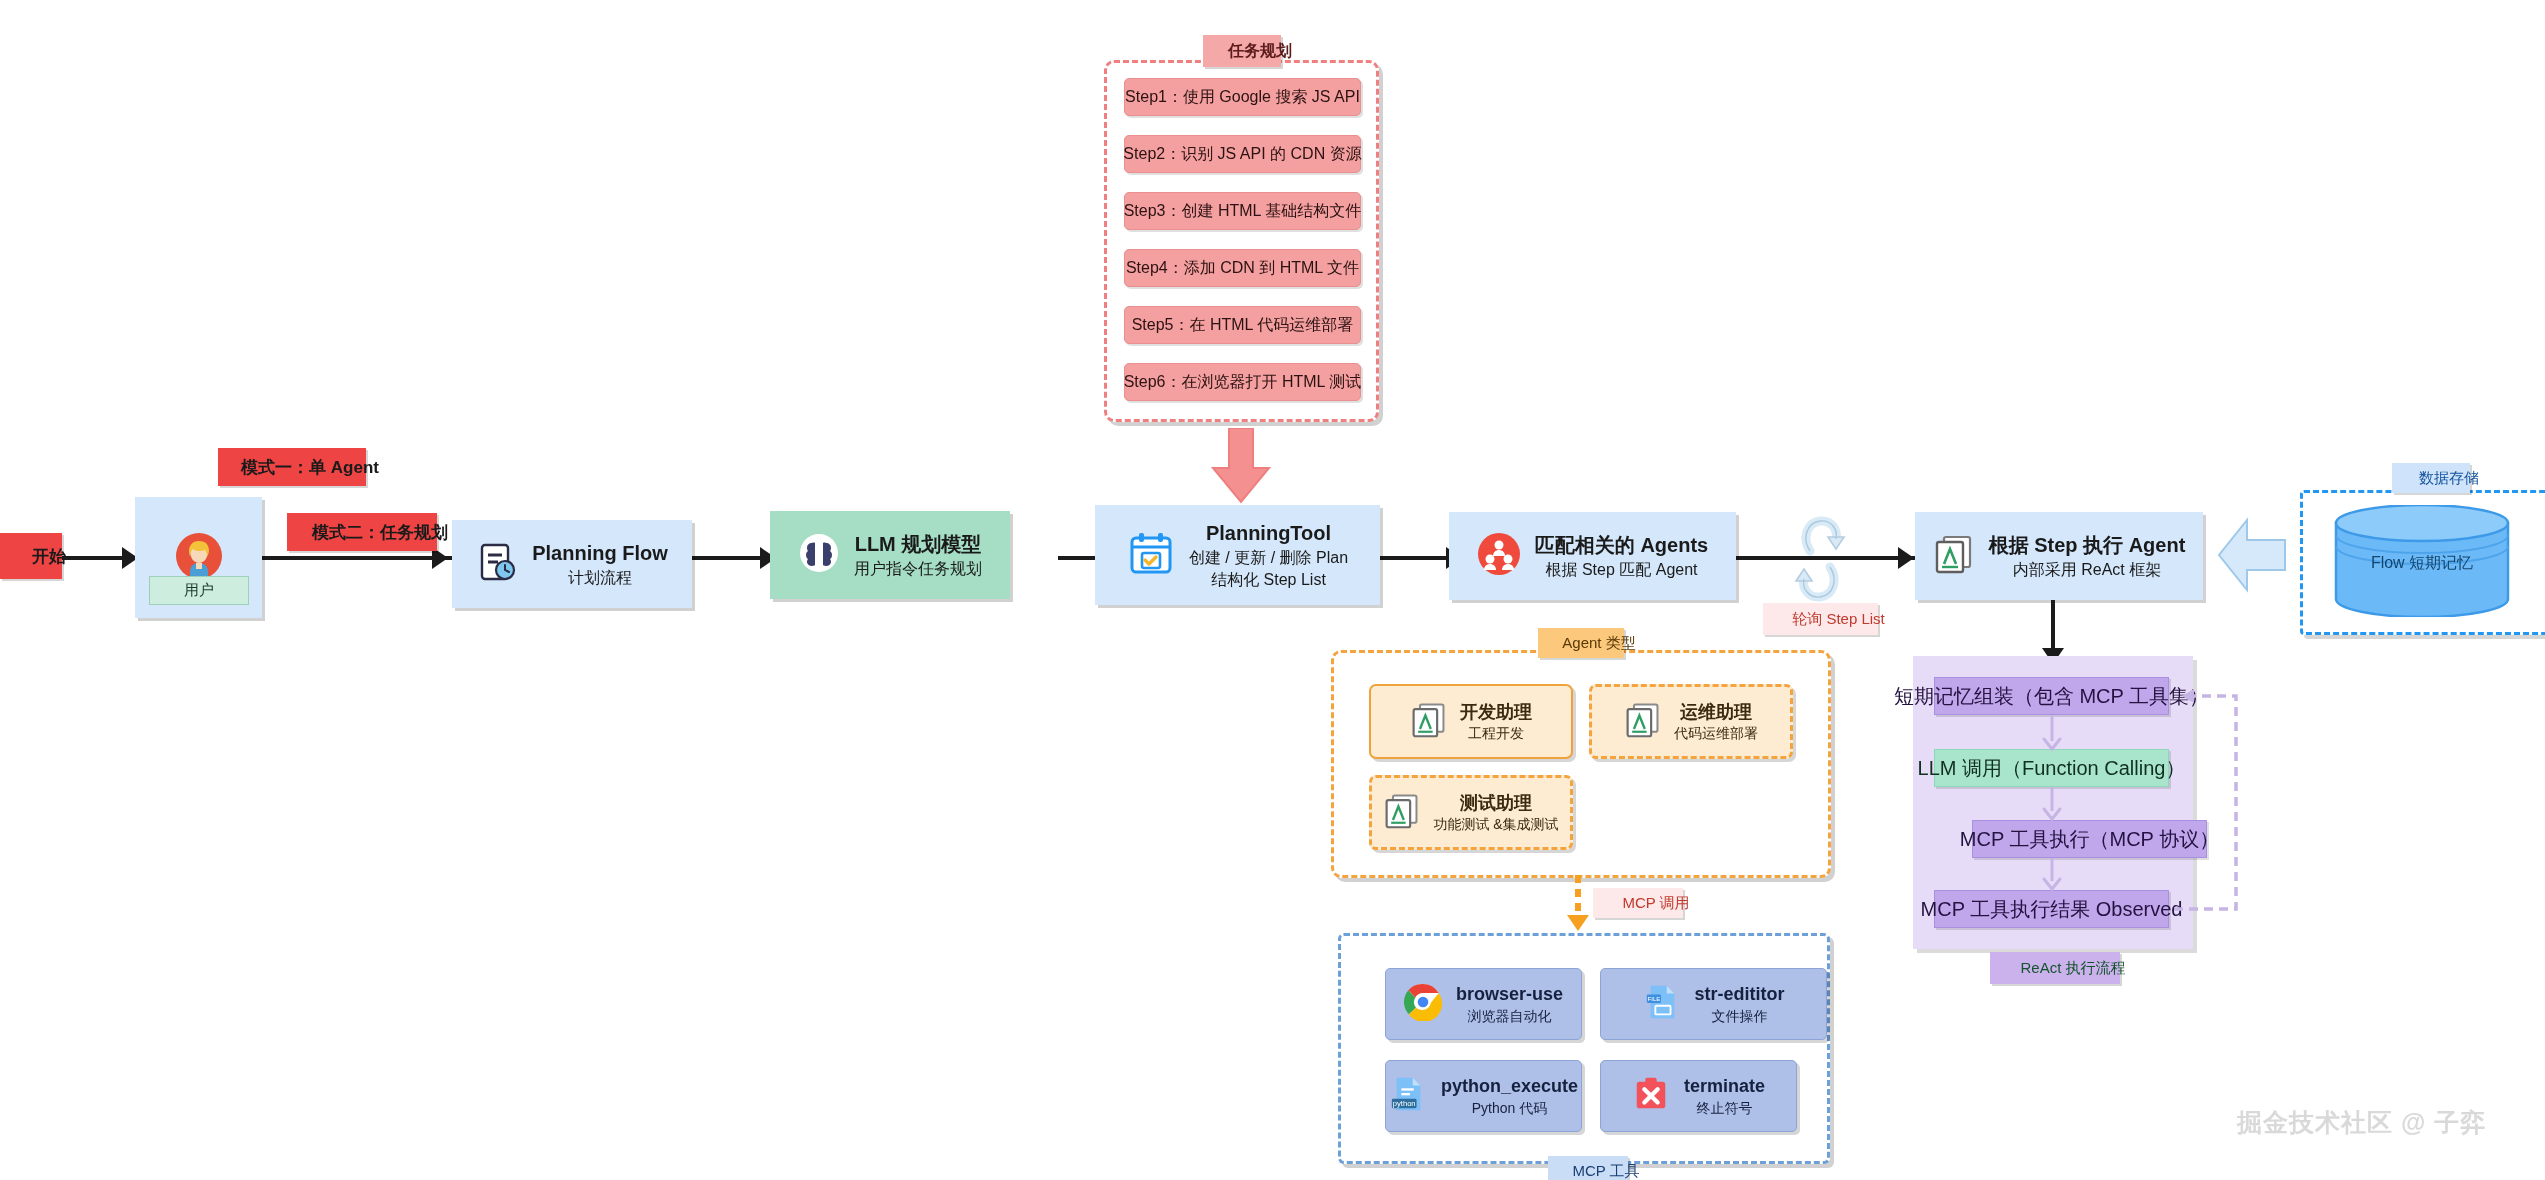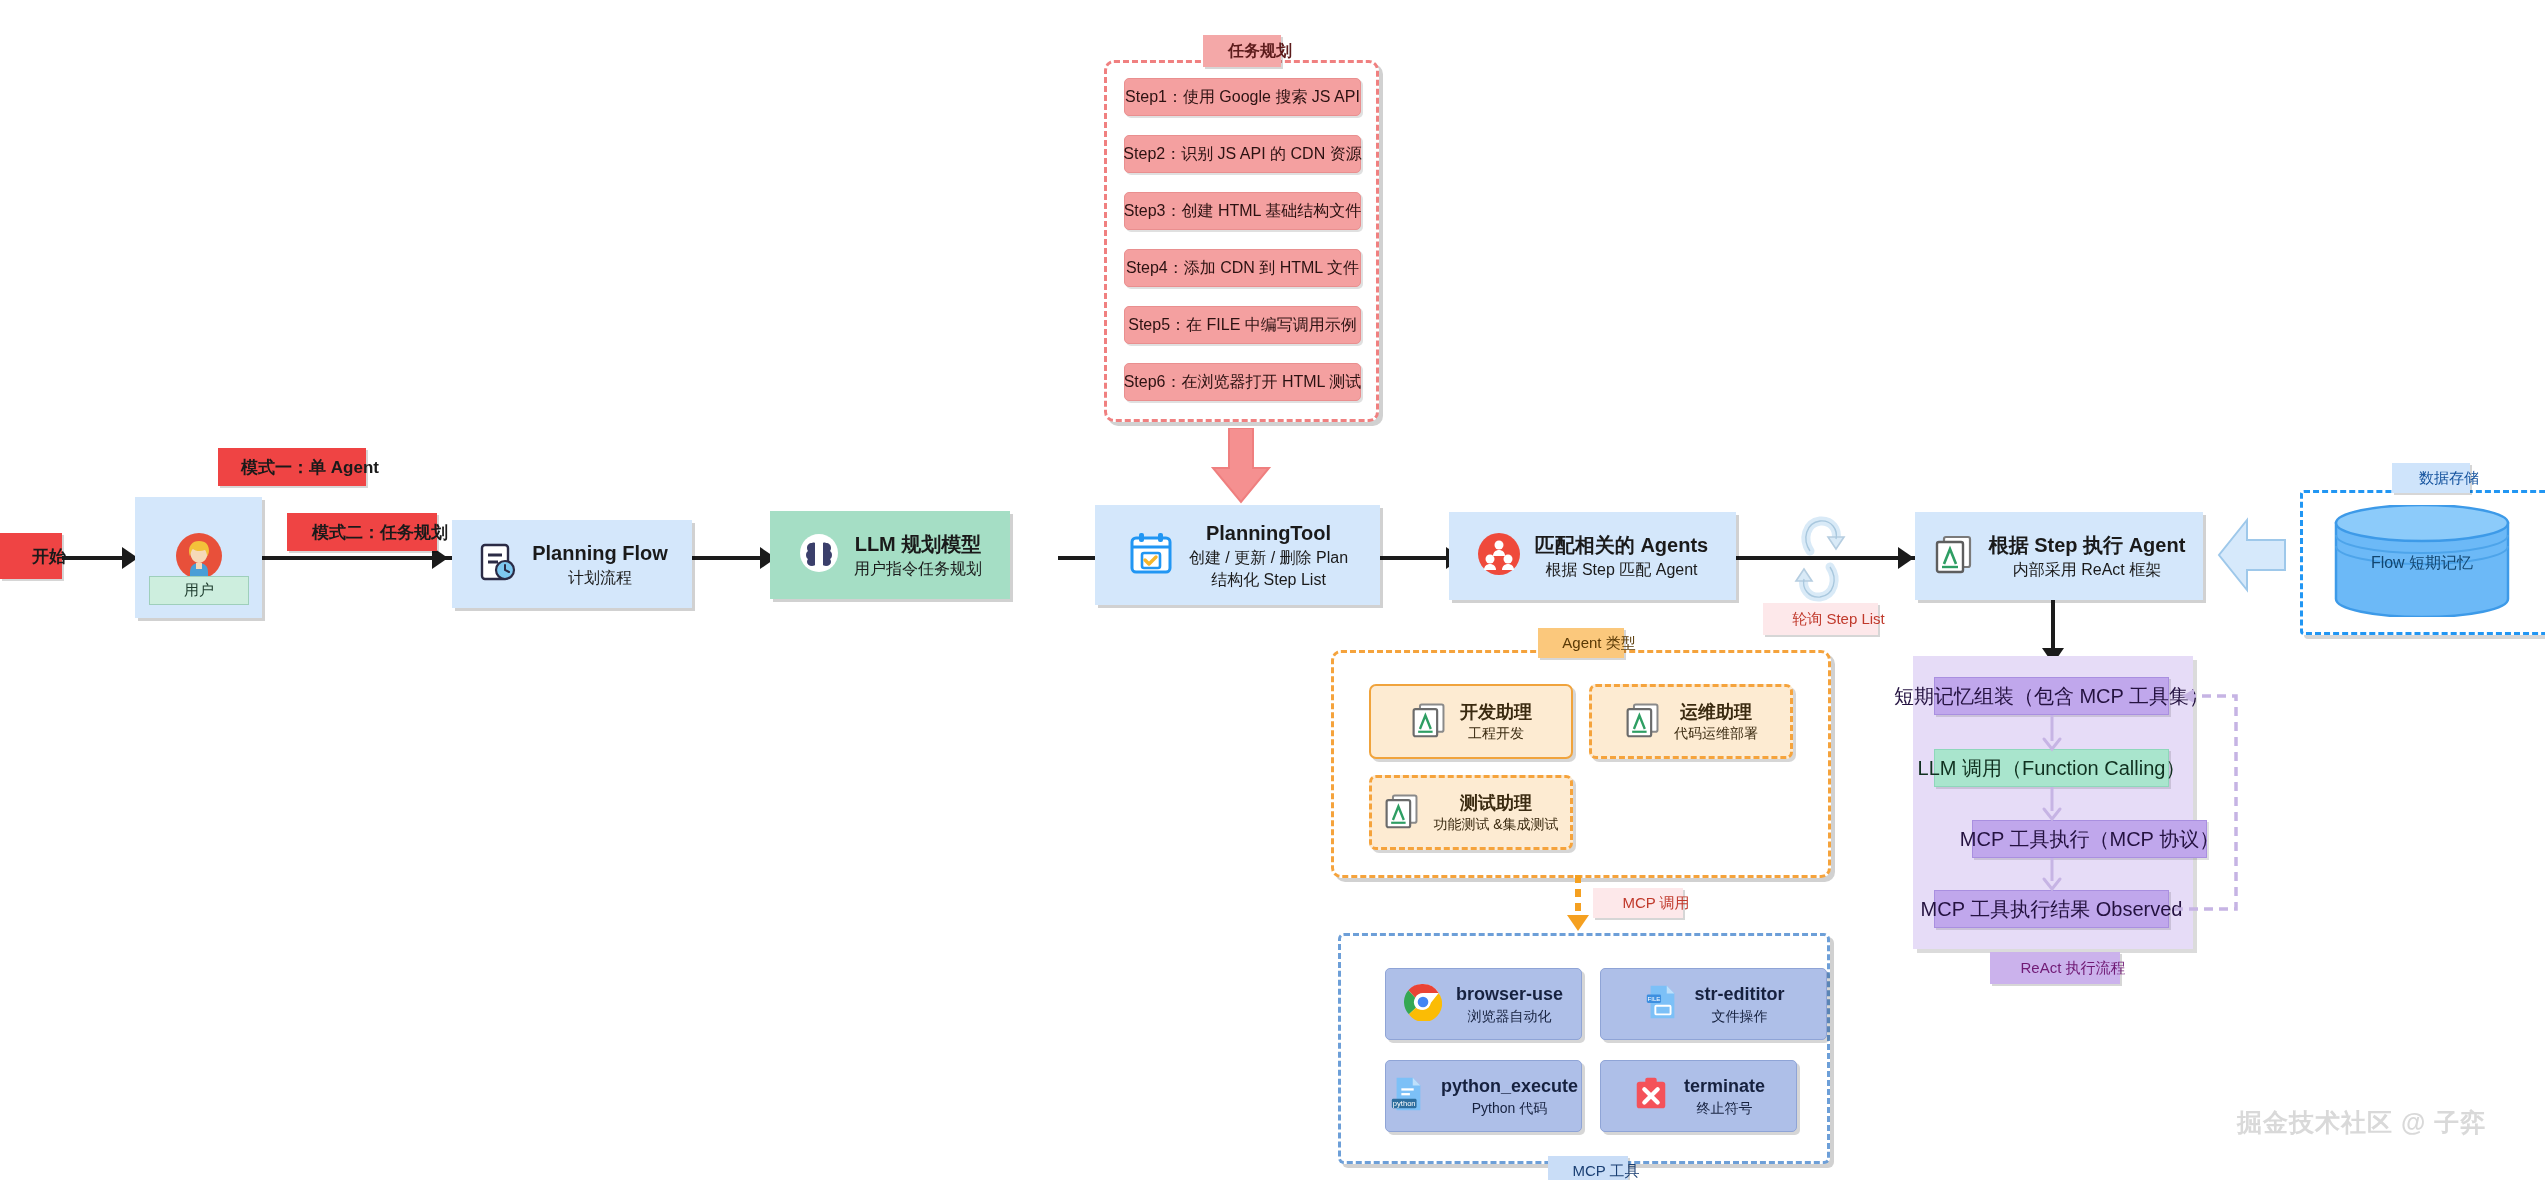--- a/index.html
+++ b/index.html
@@ -39,21 +39,21 @@
     display: flex; align-items: center; justify-content: center;
     white-space: nowrap; font-size: 17px;
     box-shadow: 2px 2px 0 rgba(0,0,0,0.16);
     padding-left: 36px;
   }
   .pill-pink { background: #ef4444; color: #1a1a1a; font-weight: bold; }
   .pill-pinkred { background: #fde8ea; color: #c0392b; }
   .pill-orange { background: #fbc87c; color: #5a3a06; }
   .pill-blue { background: #cfe4fb; color: #15539e; }
   .pill-blue2 { background: #c9ddf7; color: #1a3f73; }
-  .pill-purple { background: #cbb2ec; color: #701a75; text-align: right; }
+  .pill-purple { background: #cbb2ec; color: #14532d; text-align: right; }
   .pill-red { background: #f4a8a8; color: #5c1b1b; font-weight: bold; }
 
   
   .dash-group { background: #ffffff; box-shadow: 4px 4px 0 rgba(0,0,0,0.18); }
   .dash-red { border: 3px dashed #f08080; border-radius: 10px; }
   .dash-orange { border: 3px dashed #f5a33c; border-radius: 10px; background: #ffffff; }
   .dash-blue { border: 3px dashed #2196f3; border-radius: 4px; background: #ffffff; }
   .dash-bluegray { border: 3px dashed #7fa6d8; border-radius: 6px; background: #ffffff; }
 
   .step-box {
@@ -287,21 +287,21 @@
   <div class="abs step-box" style="left:1124px; top:135px; width:237px; height:38px;">
     <span>Step2：识别 JS API 的 CDN 资源</span>
   </div>
   <div class="abs step-box" style="left:1124px; top:192px; width:237px; height:38px;">
     <span>Step3：创建 HTML 基础结构文件</span>
   </div>
   <div class="abs step-box" style="left:1124px; top:249px; width:237px; height:38px;">
     <span>Step4：添加 CDN 到 HTML 文件</span>
   </div>
   <div class="abs step-box" style="left:1124px; top:306px; width:237px; height:38px;">
-    <span>Step5：在 FILE 中编写调用示例</span>
+    <span>Step5：在 HTML 代码运维部署</span>
   </div>
   <div class="abs step-box" style="left:1124px; top:363px; width:237px; height:38px;">
     <span>Step6：在浏览器打开 HTML 测试</span>
   </div>
 
   <div class="abs" style="left:1205px; top:428px; width:72px; height:78px;">
     <svg width="72" height="78" viewBox="0 0 72 78">
       <path d="M24 0 h24 v40 h16 L36 74 L8 40 h16 z" fill="#f59090" stroke="#ef7f7f" stroke-width="2"></path>
     </svg>
   </div>

